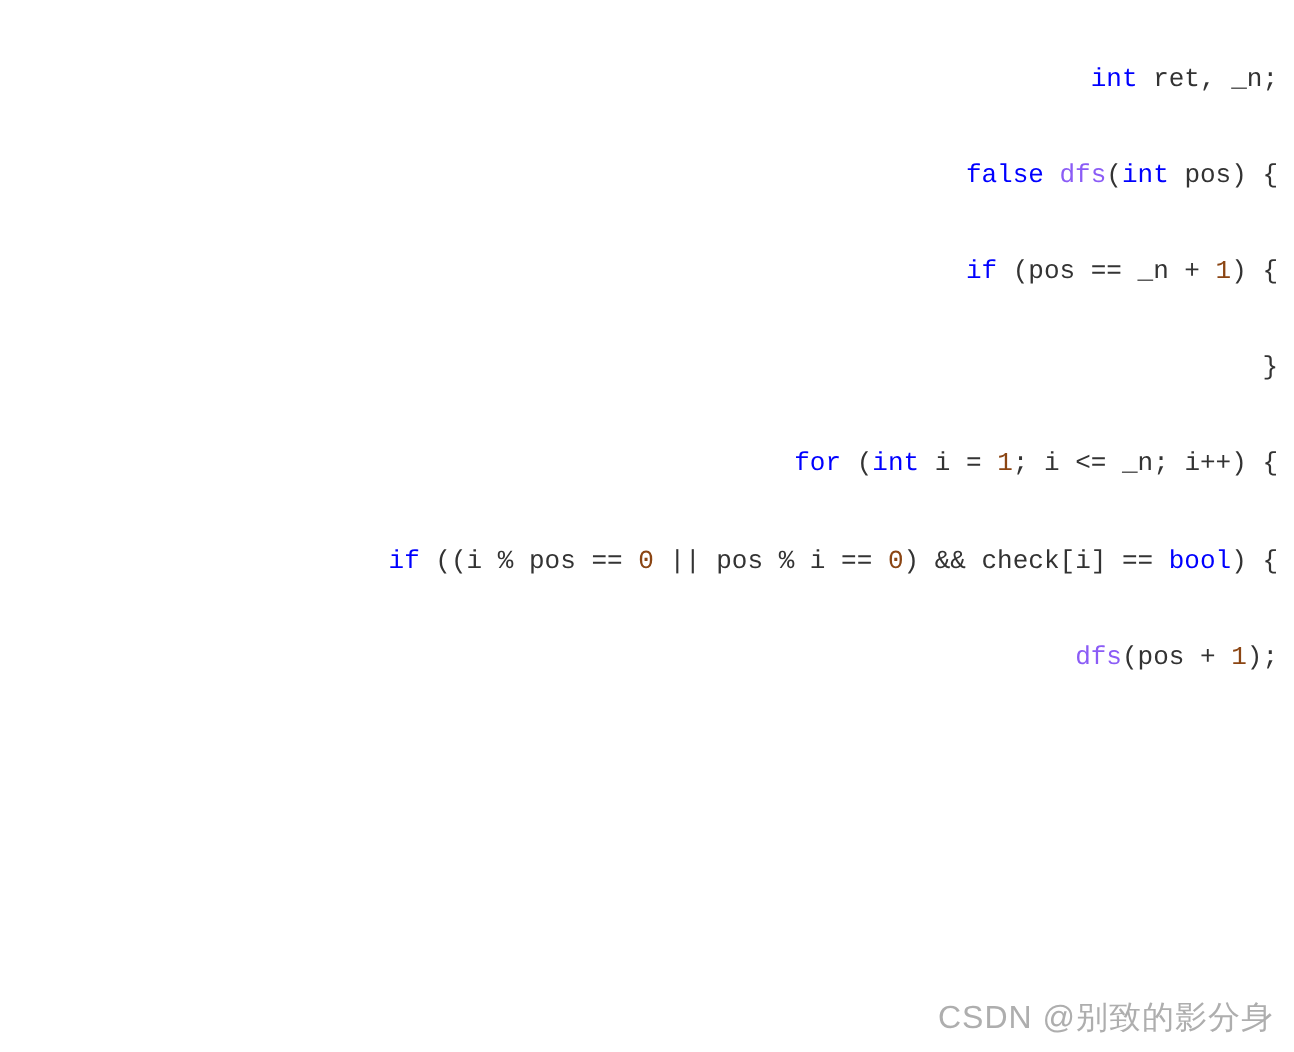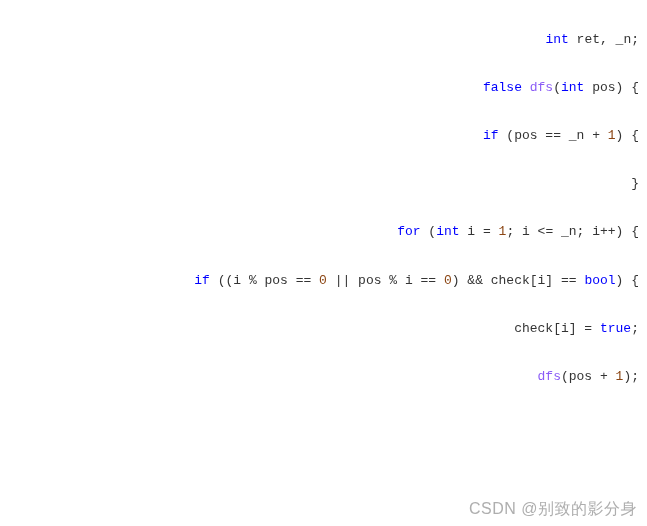--- a/index.html
+++ b/index.html
@@ -39,21 +39,20 @@
 </head>
 <body>
 
 <div class="code-block">
 <span class="l"><span class="kw">int</span><span> ret, _n;</span></span>
 <span class="l"><span class="kw">false</span><span class="func"> dfs</span><span>(</span><span class="kw">int</span><span> pos) {</span></span>
 <span class="l"><span class="pad g1"></span><span class="kw">if</span><span> (pos == _n + </span><span class="num">1</span><span>) {</span></span>
 <span class="l"><span class="pad g1"></span><span>}</span></span>
 <span class="l"><span class="pad g1"></span><span class="kw">for</span><span> (</span><span class="kw">int</span><span> i = </span><span class="num">1</span><span>; i &lt;= _n; i++) {</span></span>
 <span class="l"><span class="pad g1"></span><span class="pad g1"></span><span class="kw">if</span><span> ((i % pos == </span><span class="num">0</span><span> || pos % i == </span><span class="num">0</span><span>) &amp;&amp; check[i] == </span><span class="kw">bool</span><span>) {</span></span>
-<span class="l"><span class="pad g1"></span><span class="pad g1"></span><span class="pad g1"></span><span>check[i] = </span><span class="kw">true</span><span>;</span></span>
 <span class="l"><span class="pad g1"></span><span class="pad g1"></span><span class="pad g1"></span><span class="func">dfs</span><span>(pos + </span><span class="num">1</span><span>);</span></span>
 
 
 
 
 
 
 
 
 

